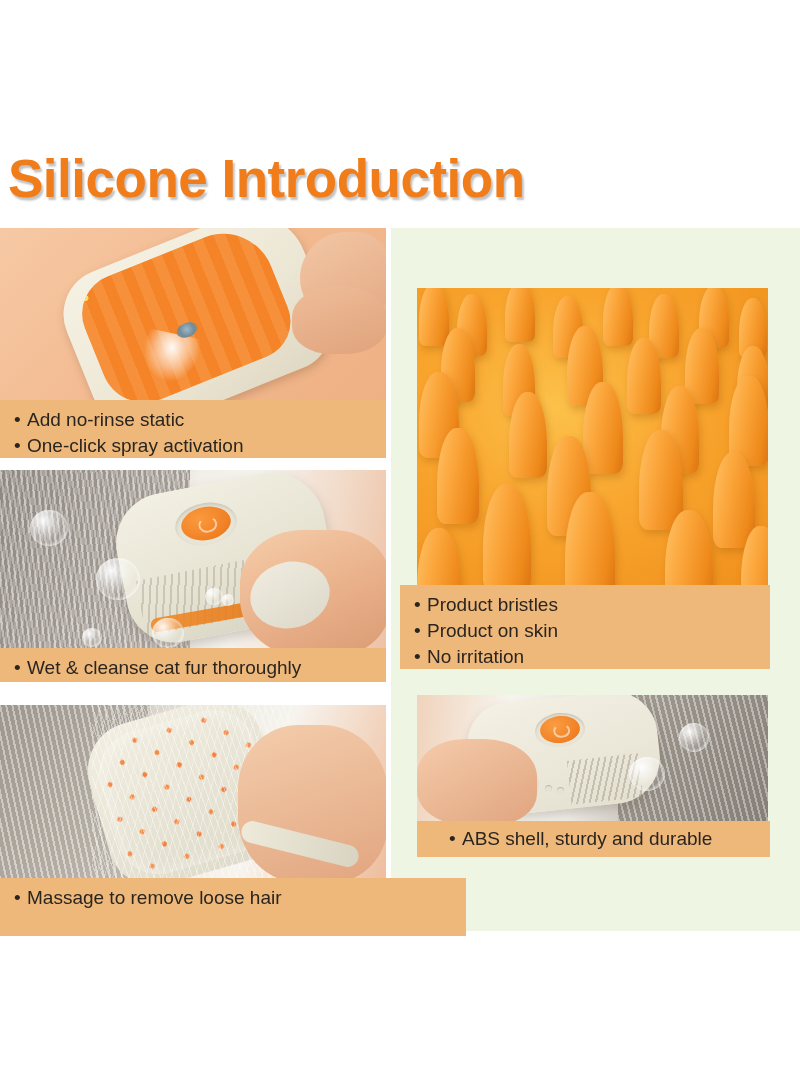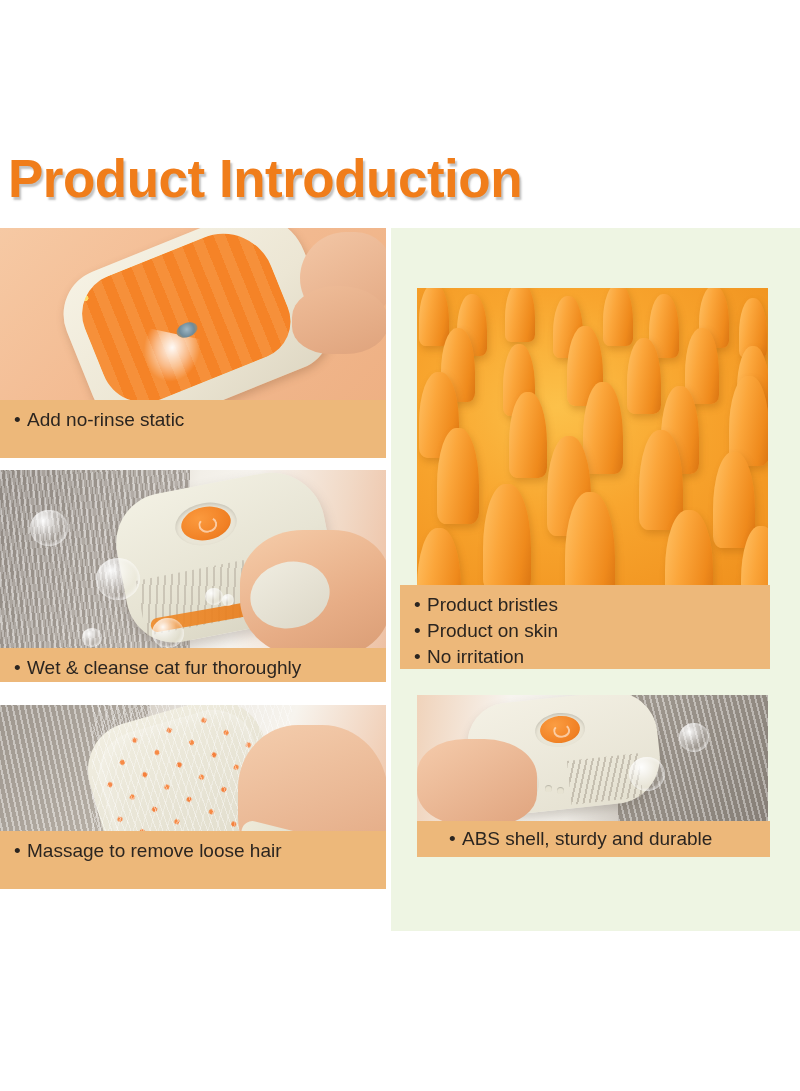--- a/index.html
+++ b/index.html
@@ -262,35 +262,36 @@
   #photo-abs .handR{
     position:absolute;left:0;top:44px;width:120px;height:86px;
     background:linear-gradient(150deg,#f5cbab,#e0a47e);
     border-radius:40% 44% 36% 40%;
   }
   #photo-abs .dot{position:absolute;width:7px;height:7px;border-radius:50%;background:#e7e3d2;box-shadow:inset 0 1px 1px rgba(0,0,0,.2);}
 </style>
 </head>
 <body>
 
-<div class="title">Product Introduction</div>
+<div class="title">Silicone Introduction</div>
 
 <div class="mint-panel"></div>
 
 <div class="photo" id="photo-spray-brush">
   <div class="brush-body"></div>
   <div class="bristle-pad"></div>
   <div class="spray"></div>
   <div class="nozzle"></div>
   <div class="thumb"></div>
   <div class="finger"></div>
 </div>
 
 <div class="caption" id="caption-1" style="left:0;top:400px;width:386px;height:58px;">
   <span class="line">Add no-rinse static</span>
+  <span class="line">One-click spray activation</span>
 </div>
 
 <div class="photo" id="photo-wet-cleanse">
   <div class="fur"></div>
   <div class="brush"></div>
   <div class="ribs"></div>
   <div class="orangeline"></div>
   <div class="btn-ring"></div>
   <div class="btn"></div>
   <div class="hand"></div>
@@ -309,21 +310,21 @@
 
 <div class="photo" id="photo-massage">
   <div class="fur-left"></div>
   <div class="brushpad"></div>
   <div class="pins"></div>
   <div class="loosefur"></div>
   <div class="hand2"></div>
   <div class="handle"></div>
 </div>
 
-<div class="caption" id="caption-3" style="left:0;top:831px;width:386px;height:58px;">
+<div class="caption" id="caption-3" style="left:0;top:878px;width:466px;height:58px;">
   <span class="line">Massage to remove loose hair</span>
 </div>
 
 <div class="photo" id="photo-bristles">
   <div class="cone" style="left:2px;top:-4px;width:30px;height:62px;"></div>
   <div class="cone" style="left:40px;top:6px;width:30px;height:62px;"></div>
   <div class="cone" style="left:88px;top:-6px;width:30px;height:60px;"></div>
   <div class="cone" style="left:136px;top:8px;width:30px;height:62px;"></div>
   <div class="cone" style="left:186px;top:-4px;width:30px;height:62px;"></div>
   <div class="cone" style="left:232px;top:6px;width:30px;height:64px;"></div>

